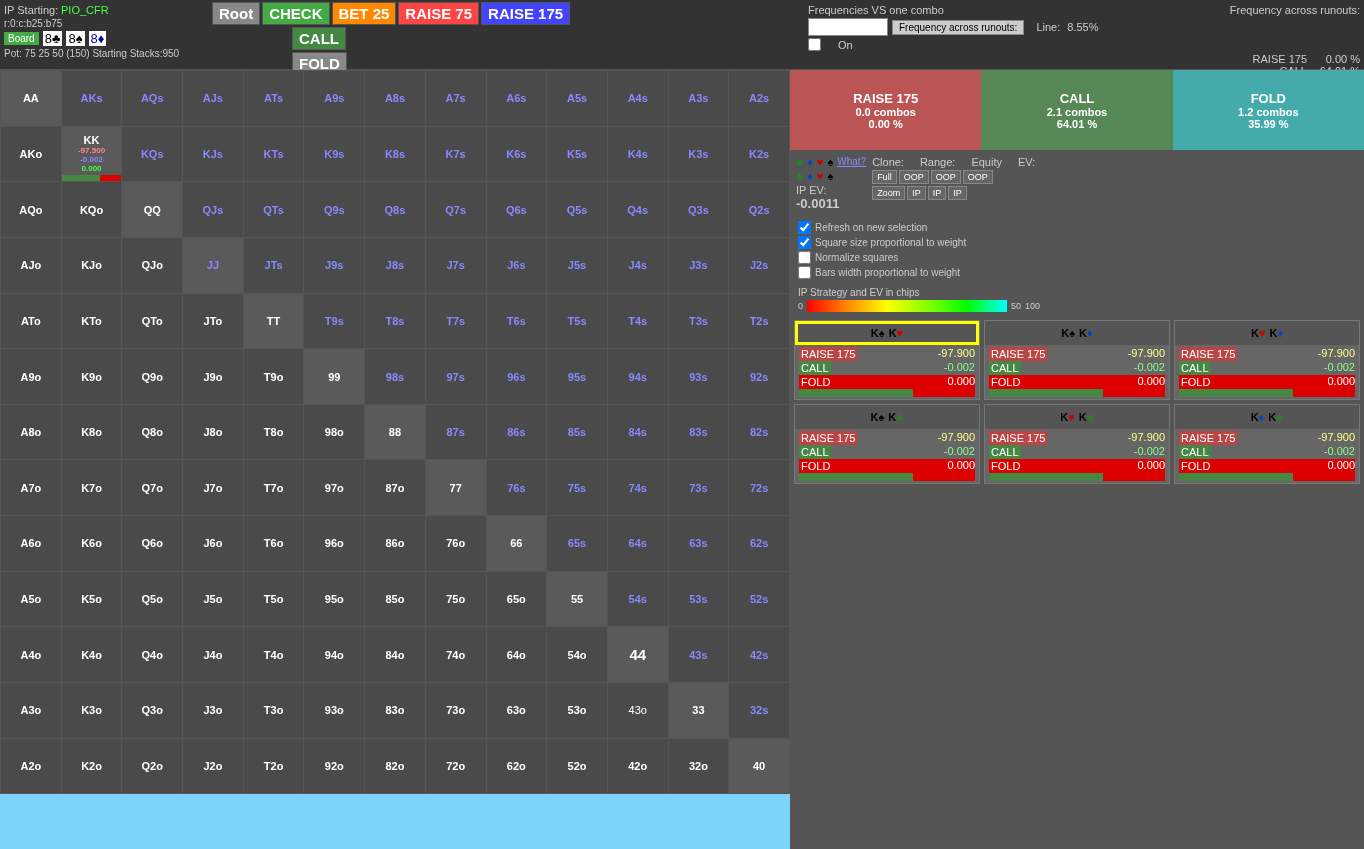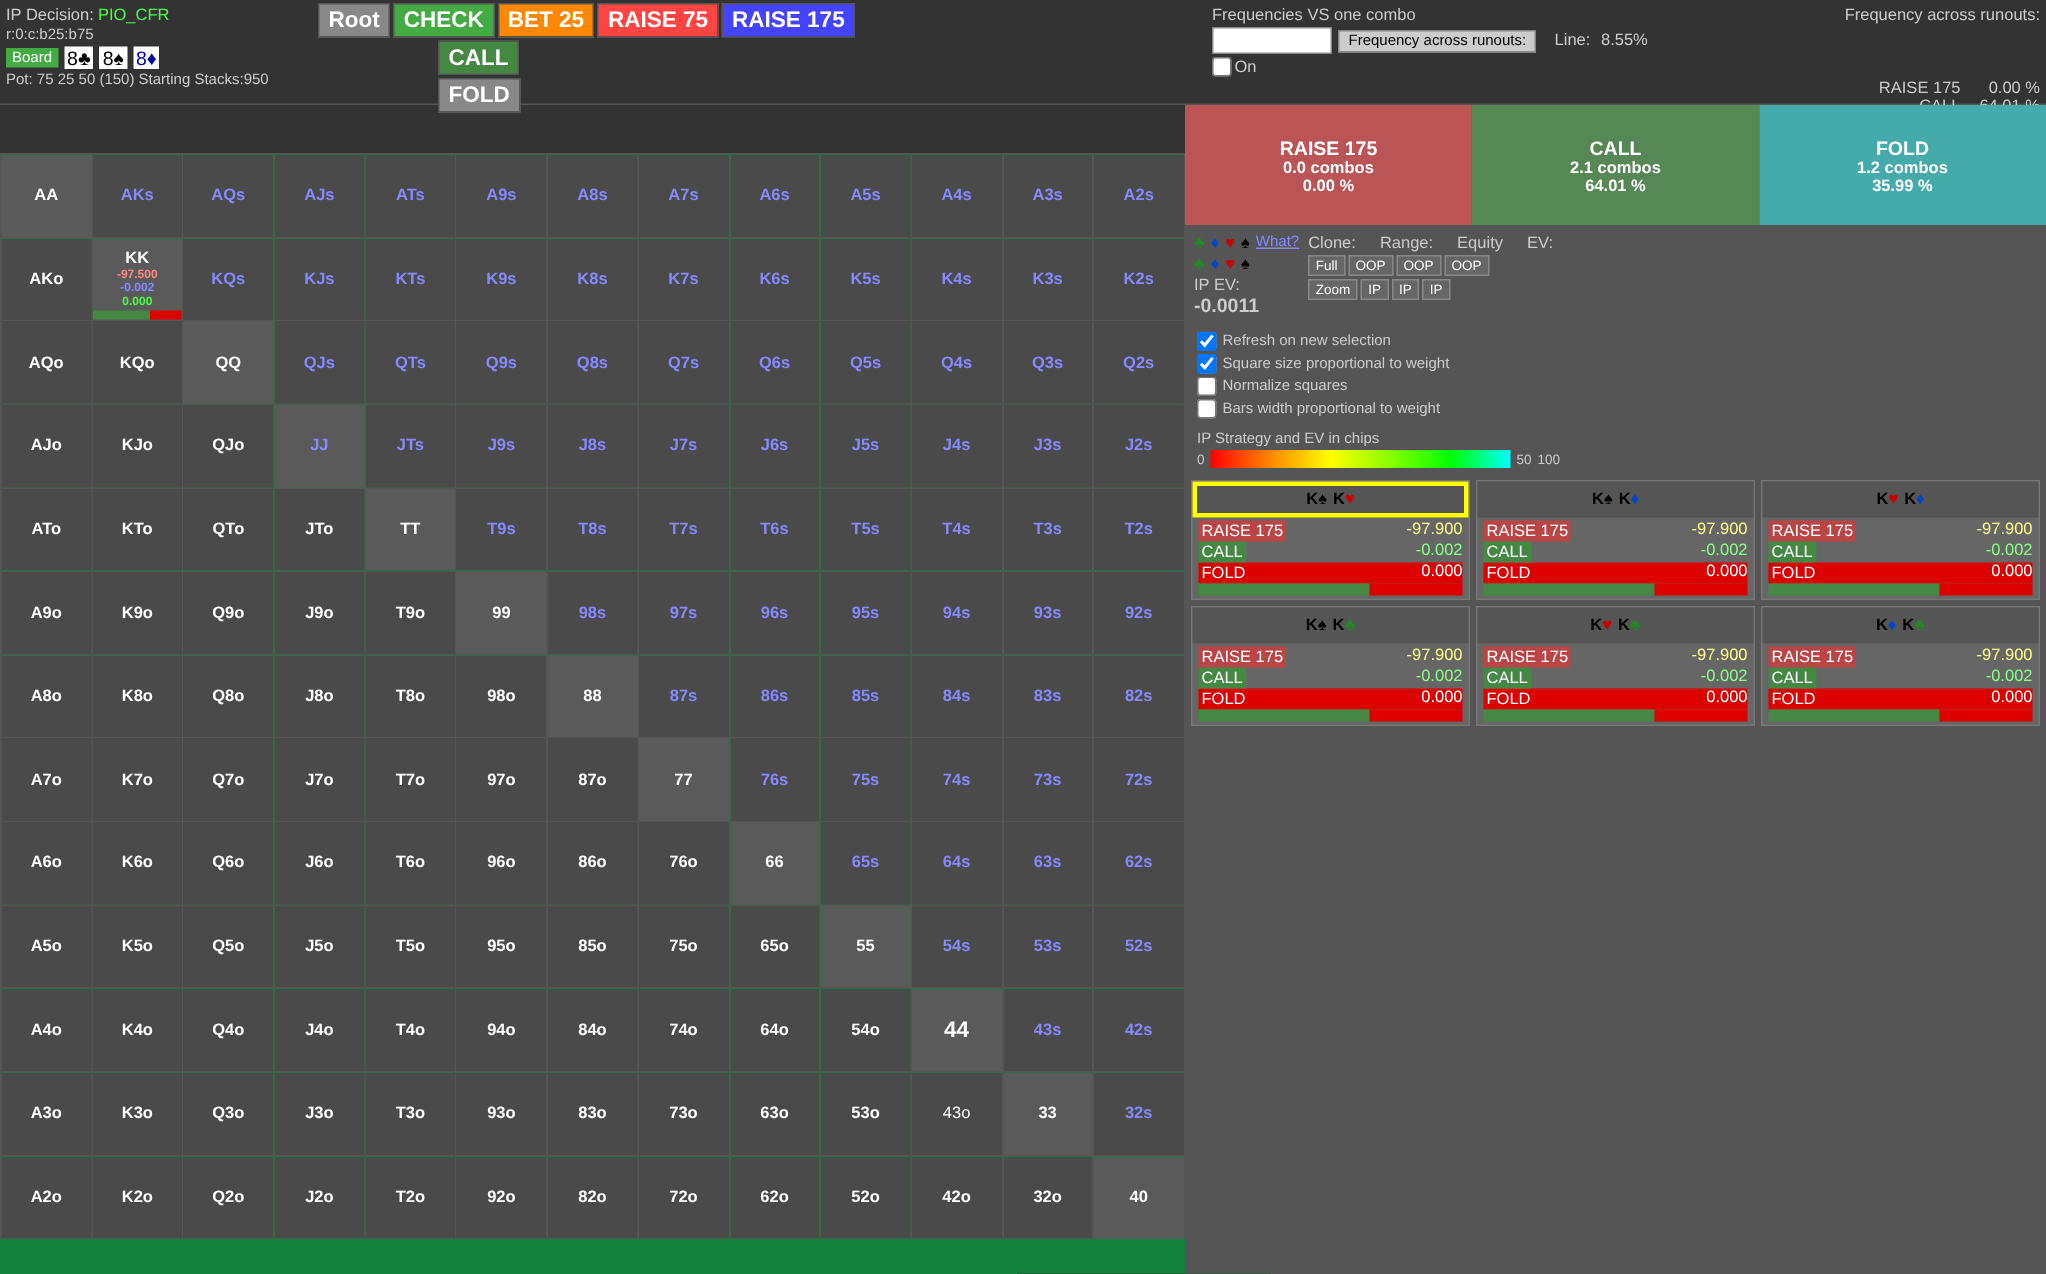--- a/index.html
+++ b/index.html
@@ -52,21 +52,21 @@
     .top-bar-container { display: flex; background: #333; height: 70px; border-bottom: 1px solid #555; }
     
     .main-row { display: flex; height: 779px; }
   </style>
 </head>
 <body>
 
 <div class="top-bar-container">
   <div id="left-info" style="padding:4px; width:210px;">
     <div class="ip-decision">
-      <span>IP Decision:</span>
+      <span>IP Starting:</span>
       <span style="color:#4f4;">PIO_CFR</span>
     </div>
     <div class="tree-path">r:0:c:b25:b75</div>
     <div class="board-row">
       <span class="board-label">Board</span>
       <span style="font-size:13px; color:black; background:white; padding:0 2px;">8♣</span>
       <span style="font-size:13px; color:black; background:white; padding:0 2px;">8♠</span>
       <span style="font-size:13px; color:#00a; background:white; padding:0 2px;">8♦</span>
     </div>
     <div class="pot-info">Pot: 75 25 50 (150) Starting Stacks:950</div>
@@ -96,21 +96,21 @@
       <span style="color:#ccc;">Frequency across runouts:</span>
     </div>
     <div style="display:flex; gap:4px; align-items:center;">
       <input type="text" class="freq-input" style="width: 80px; height: 18px; border: 1px solid rgb(136, 136, 136);">
       <button class="pick-btn" style="background:#ccc; border:1px solid #888; padding:1px 6px; font-size:10px;">Frequency across runouts:</button>
       <span style="color:#ccc; margin-left:8px;">
         <span>Line:</span>
         <span style="margin-left:4px;">8.55%</span>
       </span>
     </div>
-    <div style="display:flex; align-items:center; gap:2px;">
+    <div style="display:flex; align-items:center; gap:17px;">
       <input type="checkbox" style="">
       <span style="color:#ccc;">On</span>
     </div>
     <div style="display:flex; flex-direction:column; align-items:flex-end;">
       <div style="display:flex; gap:8px;">
         <span style="color:#ccc;">RAISE 175</span>
         <span style="color:#ccc; min-width:45px; text-align:right;">0.00 %</span>
       </div>
       <div style="display:flex; gap:8px;">
         <span style="color:#ccc;">CALL</span>
@@ -119,21 +119,21 @@
       <div style="display:flex; gap:8px;">
         <span style="color:#ccc;">FOLD</span>
         <span style="color:#ccc; min-width:45px; text-align:right;">35.99 %</span>
       </div>
     </div>
   </div>
 </div>
 
 <div class="main-row">
 
-  <div id="matrix-area" style="width:790px; background:#15803d; overflow:hidden; position:relative;margin-top:32px;">
+  <div id="matrix-area" style="width:790px; background:#7dd3fc; overflow:hidden; position:relative;">
     <table class="matrix-table" style="border-collapse:collapse; width:100%;">
       <tbody id="matrix-body">
       <tr>
             <td style="width: 60.7692px; height: 55.6429px; border: 1px solid rgb(85, 85, 85); text-align: center; vertical-align: middle; cursor: pointer; position: relative; font-weight: bold; font-size: 11px; background: rgb(90, 90, 90); color: white;">AA</td>
             <td style="width: 60.7692px; height: 55.6429px; border: 1px solid rgb(85, 85, 85); text-align: center; vertical-align: middle; cursor: pointer; position: relative; font-weight: bold; font-size: 11px; background: rgb(74, 74, 74); color: rgb(136, 136, 255);">AKs</td>
             <td style="width: 60.7692px; height: 55.6429px; border: 1px solid rgb(85, 85, 85); text-align: center; vertical-align: middle; cursor: pointer; position: relative; font-weight: bold; font-size: 11px; background: rgb(74, 74, 74); color: rgb(136, 136, 255);">AQs</td>
             <td style="width: 60.7692px; height: 55.6429px; border: 1px solid rgb(85, 85, 85); text-align: center; vertical-align: middle; cursor: pointer; position: relative; font-weight: bold; font-size: 11px; background: rgb(74, 74, 74); color: rgb(136, 136, 255);">AJs</td>
             <td style="width: 60.7692px; height: 55.6429px; border: 1px solid rgb(85, 85, 85); text-align: center; vertical-align: middle; cursor: pointer; position: relative; font-weight: bold; font-size: 11px; background: rgb(74, 74, 74); color: rgb(136, 136, 255);">ATs</td>
             <td style="width: 60.7692px; height: 55.6429px; border: 1px solid rgb(85, 85, 85); text-align: center; vertical-align: middle; cursor: pointer; position: relative; font-weight: bold; font-size: 11px; background: rgb(74, 74, 74); color: rgb(136, 136, 255);">A9s</td>
             <td style="width: 60.7692px; height: 55.6429px; border: 1px solid rgb(85, 85, 85); text-align: center; vertical-align: middle; cursor: pointer; position: relative; font-weight: bold; font-size: 11px; background: rgb(74, 74, 74); color: rgb(136, 136, 255);">A8s</td>

